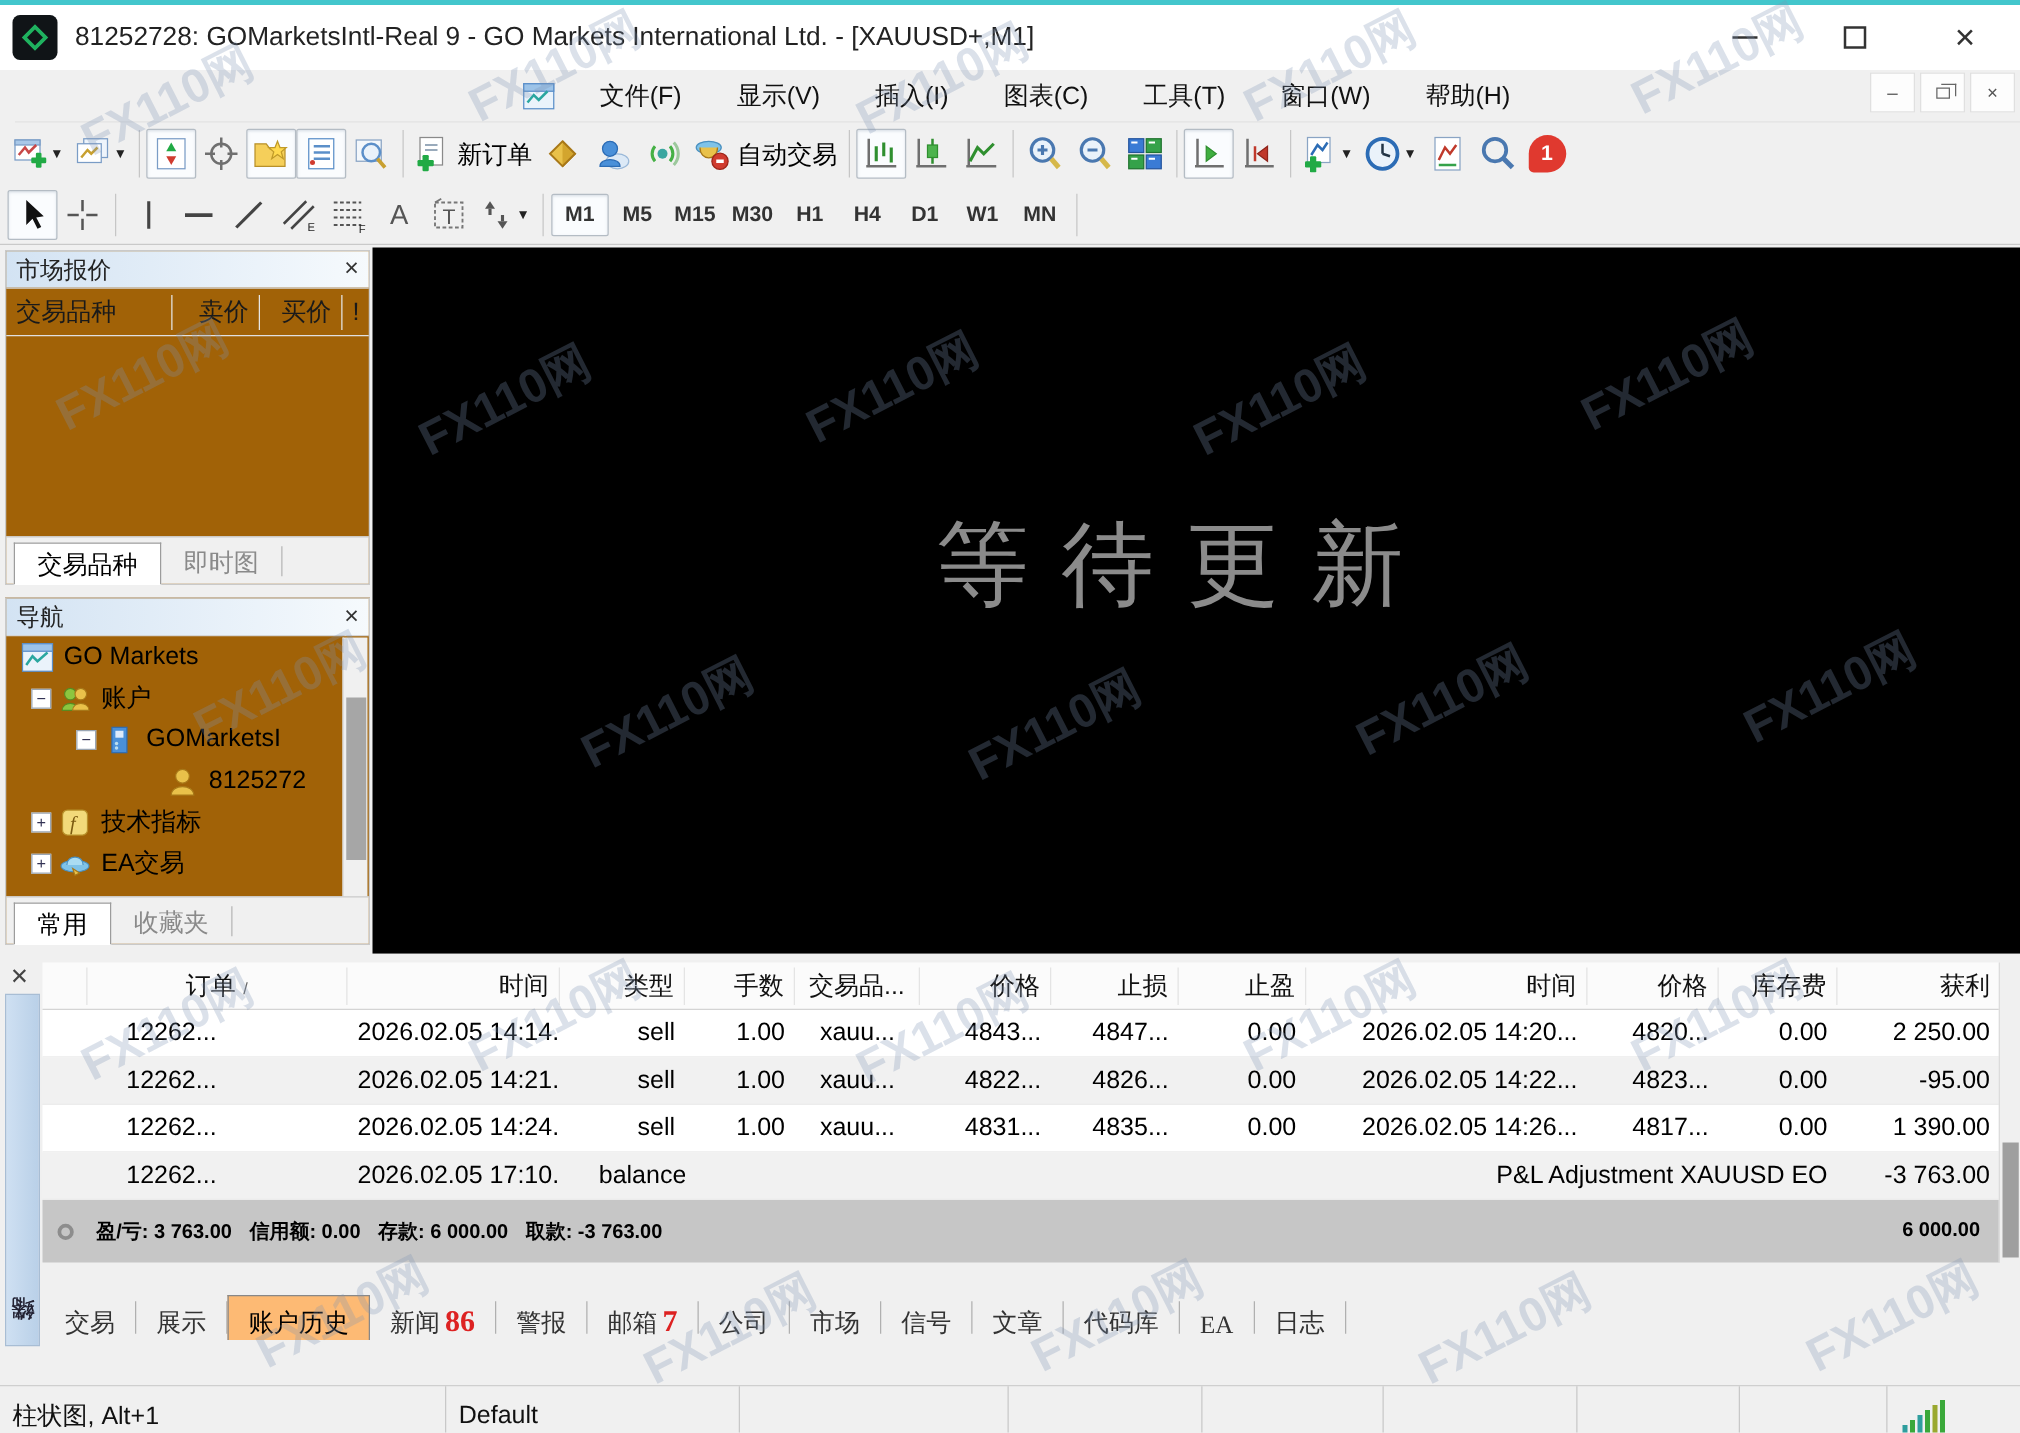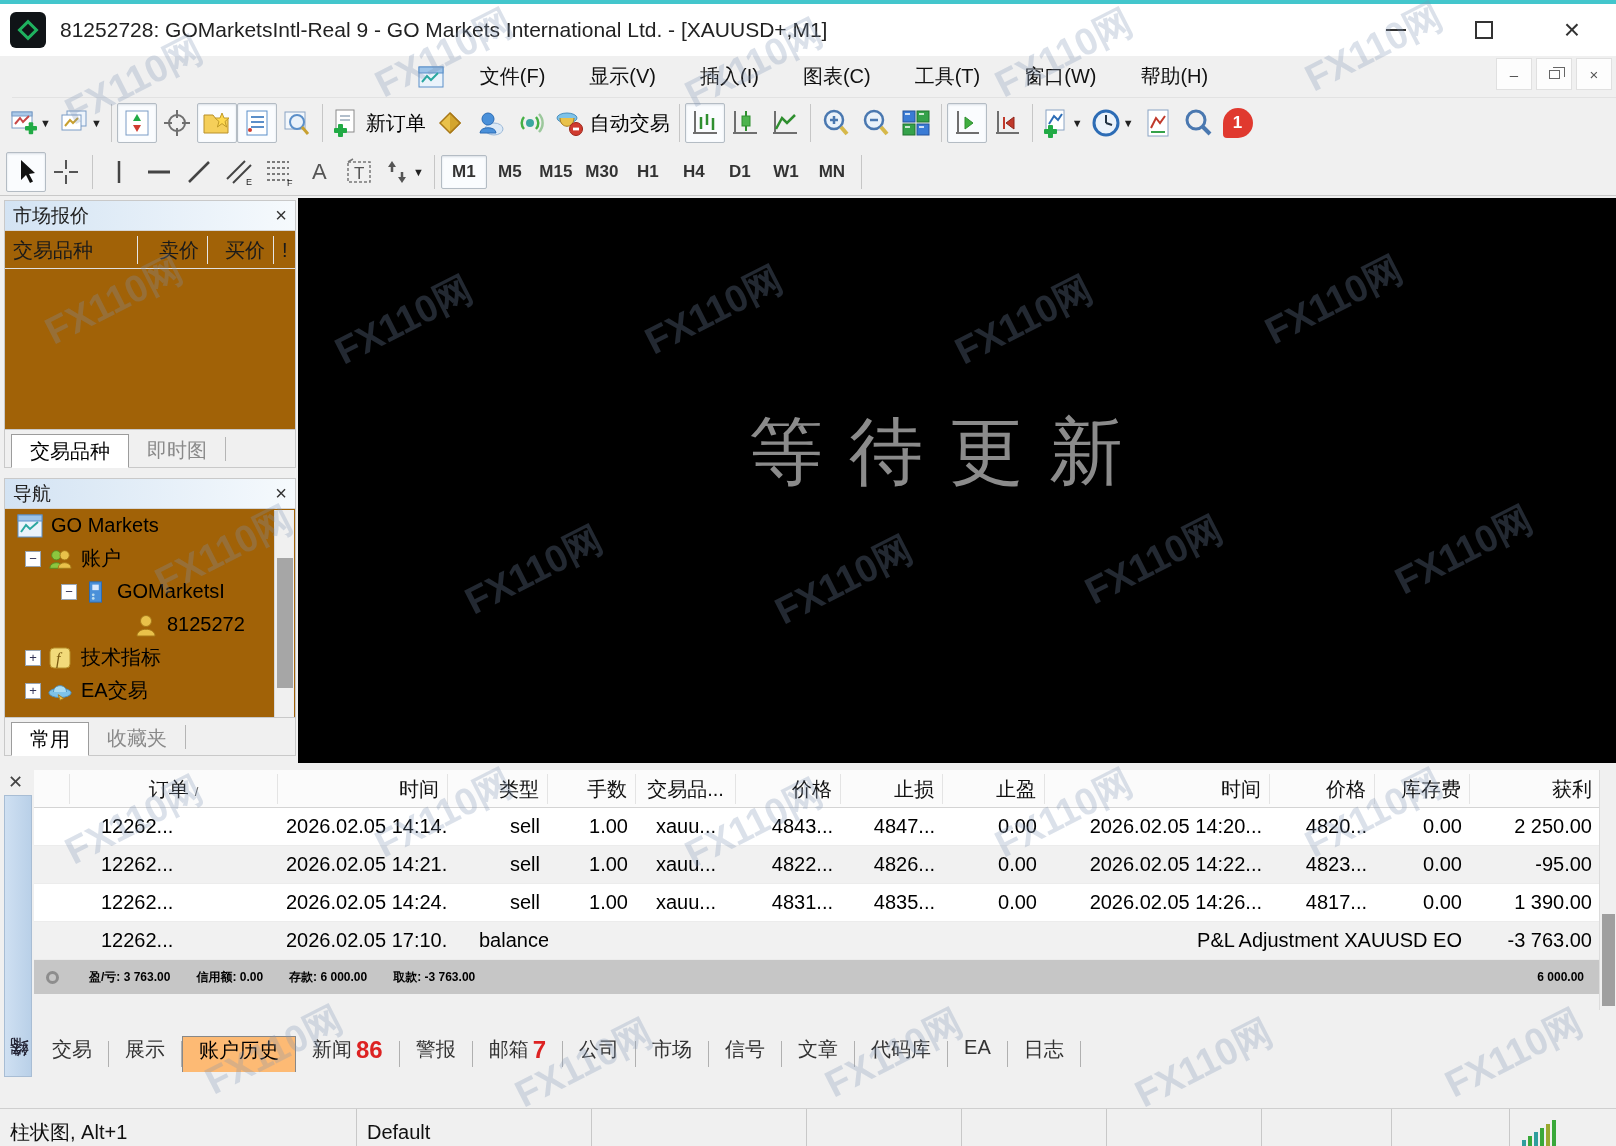--- a/index.html
+++ b/index.html
@@ -80,28 +80,28 @@
   .t-headrow .hc.l { text-align:center; }
   .t-headrow .hc.c { text-align:center; }
   .t-headrow .hc:last-child { border-right:none; }
   .sortmark { font-size:13px; color:#666; margin-left:6px; }
   .trow { height:38px; font-size:20px; color:#000; border-bottom:1px solid #ececec; background:#fff; }
   .trow.alt { background:#f1f1f1; }
   .trow .tc { padding:0 8px; text-align:right; overflow:hidden; white-space:nowrap; }
   .trow .tc.l { text-align:left;margin-left:23px; }
   .trow .tc.c { text-align:center; }
   .rowicon { width:22px; height:26px; margin-left:8px; }
-  .t-summary { height:34px; background:#c6c6c6; display:flex; align-items:center; font-size:12px; font-weight:bold; color:#000; padding:0 8px; gap:26px; }
+  .t-summary { height:50px; background:#c6c6c6; display:flex; align-items:center; font-size:16px; font-weight:bold; color:#000; padding:0 8px; gap:14px; }
   .sumdot { width:13px; height:13px; border-radius:50%; border:3px solid #8d8d8d; background:#c6c6c6; flex:none; margin:0 4px; }
   .sumpair { white-space:nowrap; }
   .t-sum-right { margin-left:auto; padding-right:8px; }
   .t-vscroll { position:absolute; right:0; top:7px; width:17px; height:240px; background:#f0f0f0; border-left:1px solid #dcdcdc; }
   .t-vthumb { position:absolute; left:2px; bottom:4px; width:13px; height:92px; background:#9f9f9f; }
   .t-tabs { position:absolute; left:36px; top:269px; height:40px; display:flex; align-items:flex-end; }
-  .ttab { height:36px; padding:0 16px; display:flex; align-items:flex-start; gap:4px; font-size:20px; color:#333; }
+  .ttab { height:36px; padding:0 16px; display:flex; align-items:flex-end; gap:4px; font-size:20px; color:#333;font-family:Liberation Serif, serif; }
   .ttab.active { background:#fdba74; border:1px solid #888; border-bottom:none; color:#000; }
   .ttab .badge { color:#d22; font-weight:bold; font-size:24px; }
   .ttab-div { width:1px; height:26px; background:#b0b0b0; margin-bottom:5px; }
 
   
   .statusbar { left:0; top:1108px; width:1616px; height:48px; background:#f0f0f0; border-top:1px solid #cfcfcf; display:flex; align-items:center; font-size:20px; color:#111; }
   .scell { height:100%; display:flex; align-items:center; padding:0 10px; border-right:1px solid #c8c8c8; }
   .conn { display:flex; align-items:flex-end; gap:2px; height:30px; margin-left:12px; }
   .conn i { display:block; width:4px; }
 

